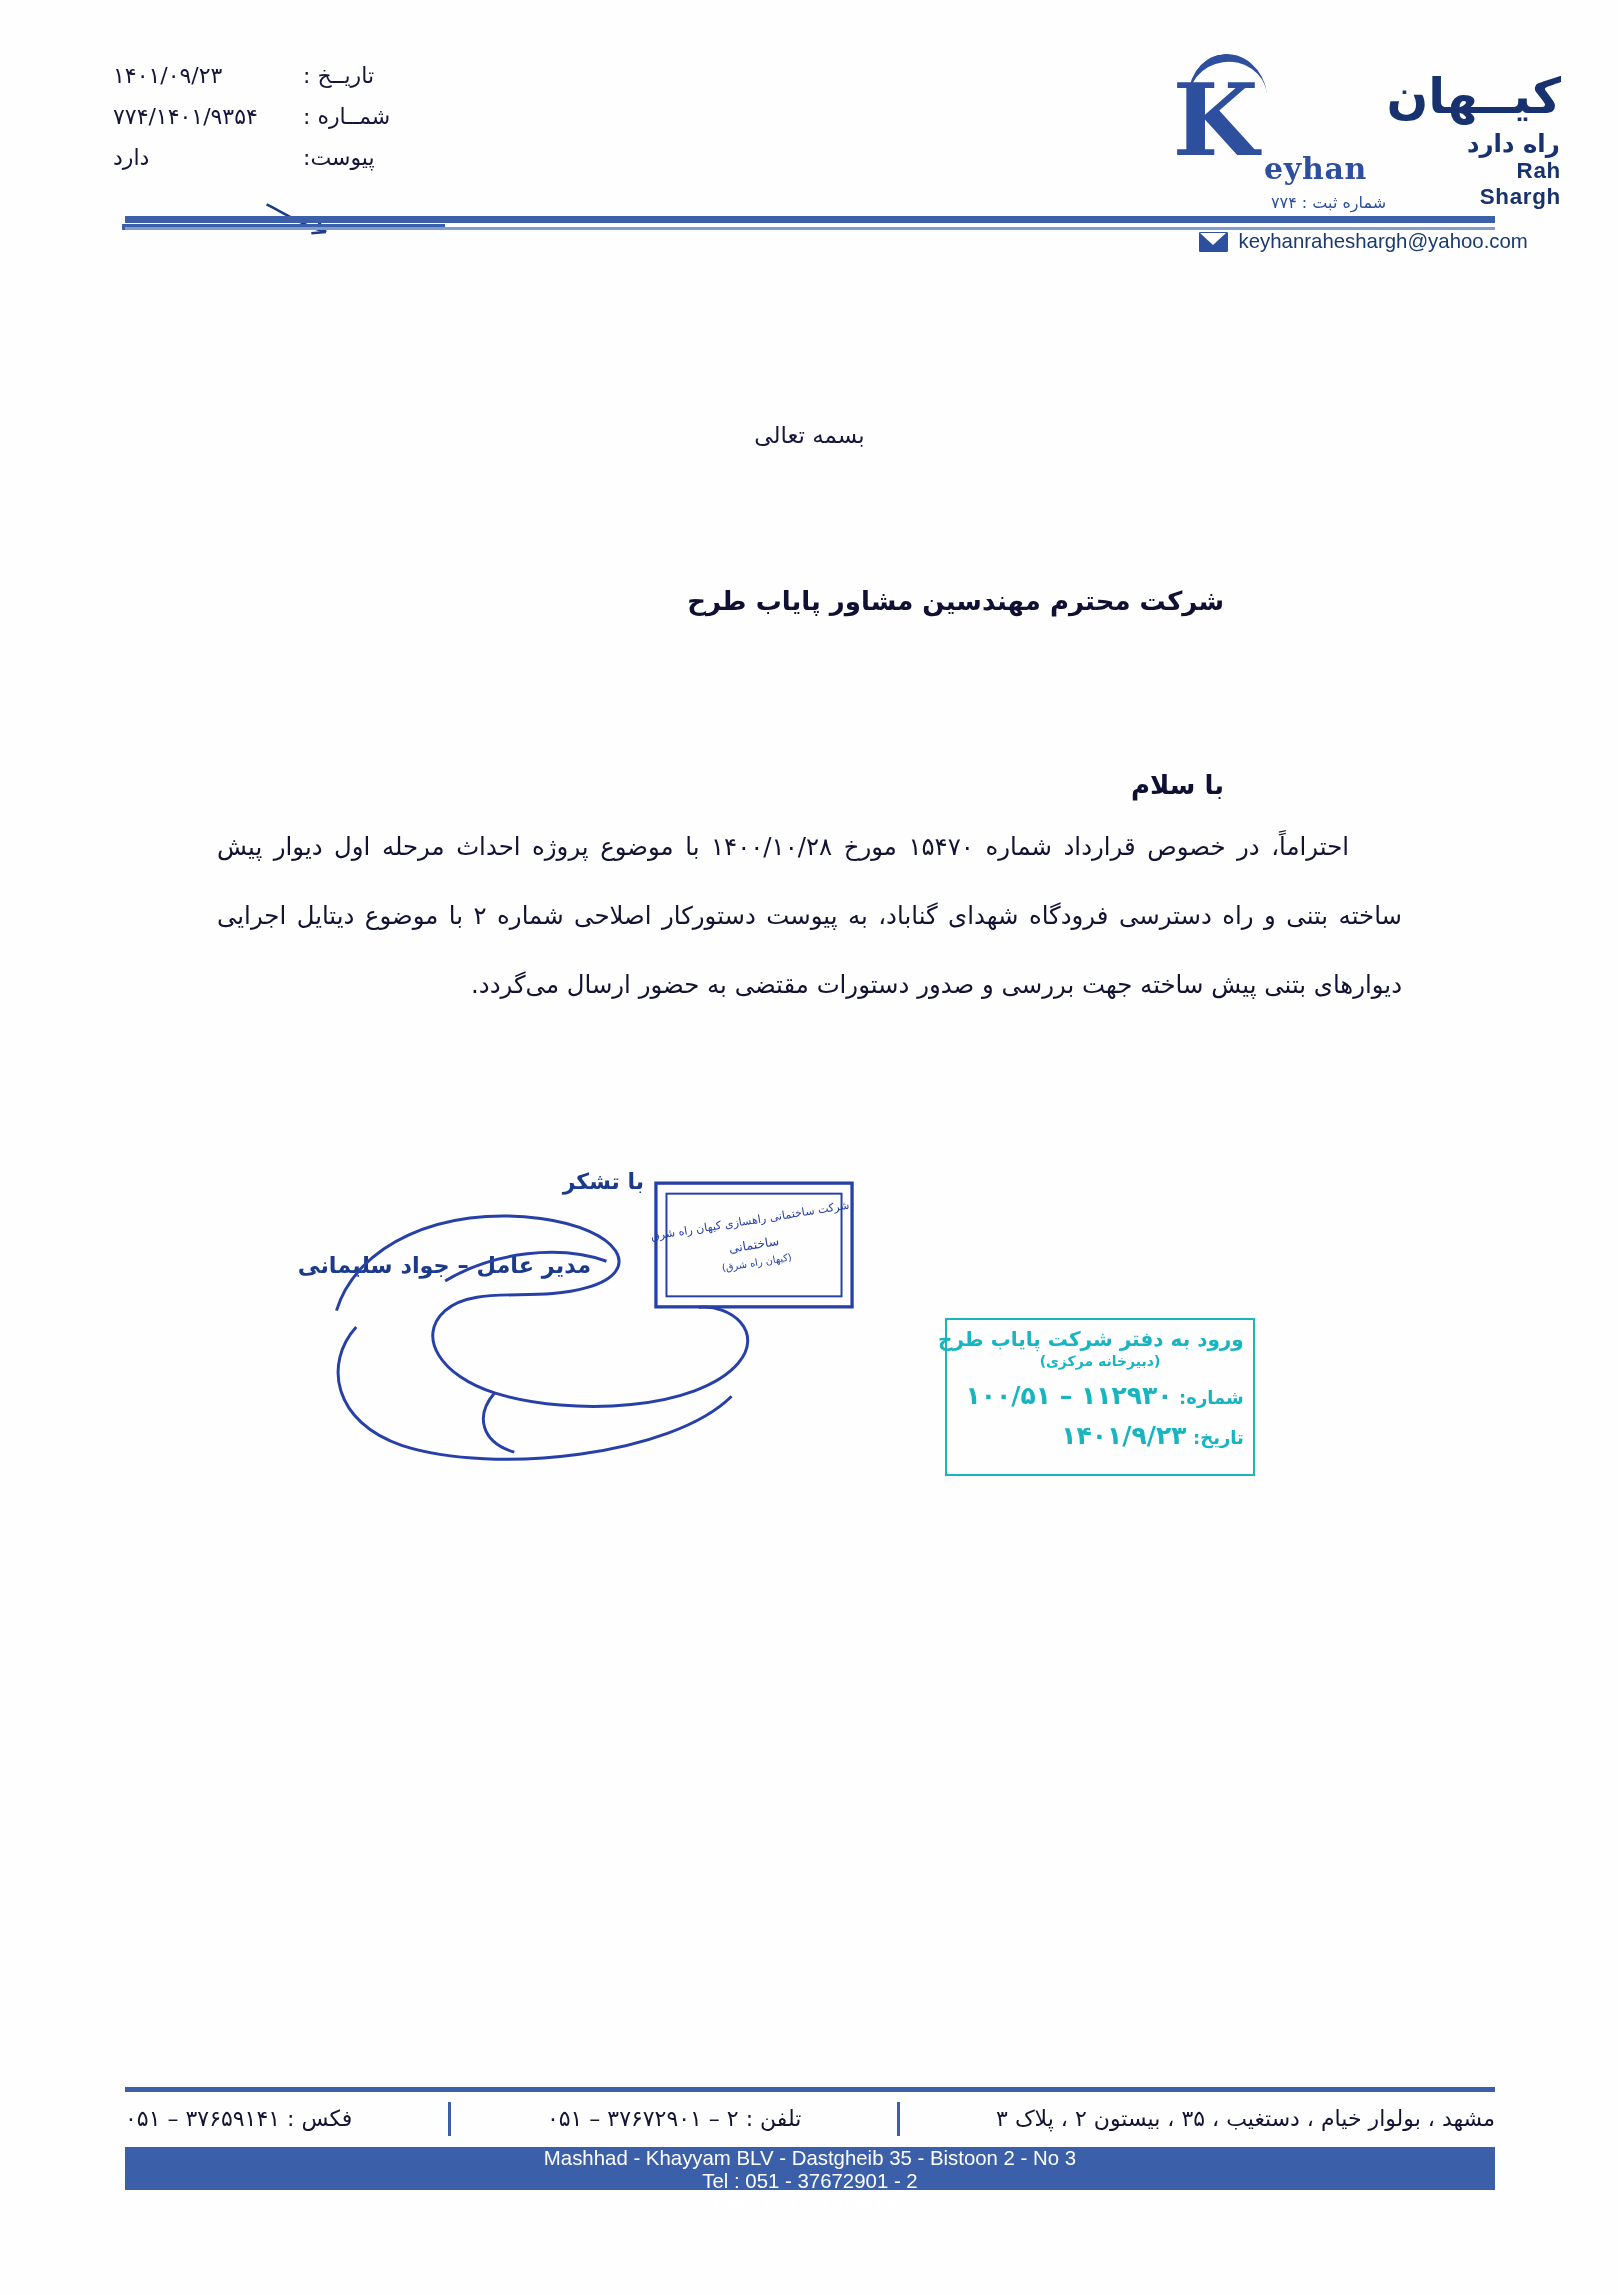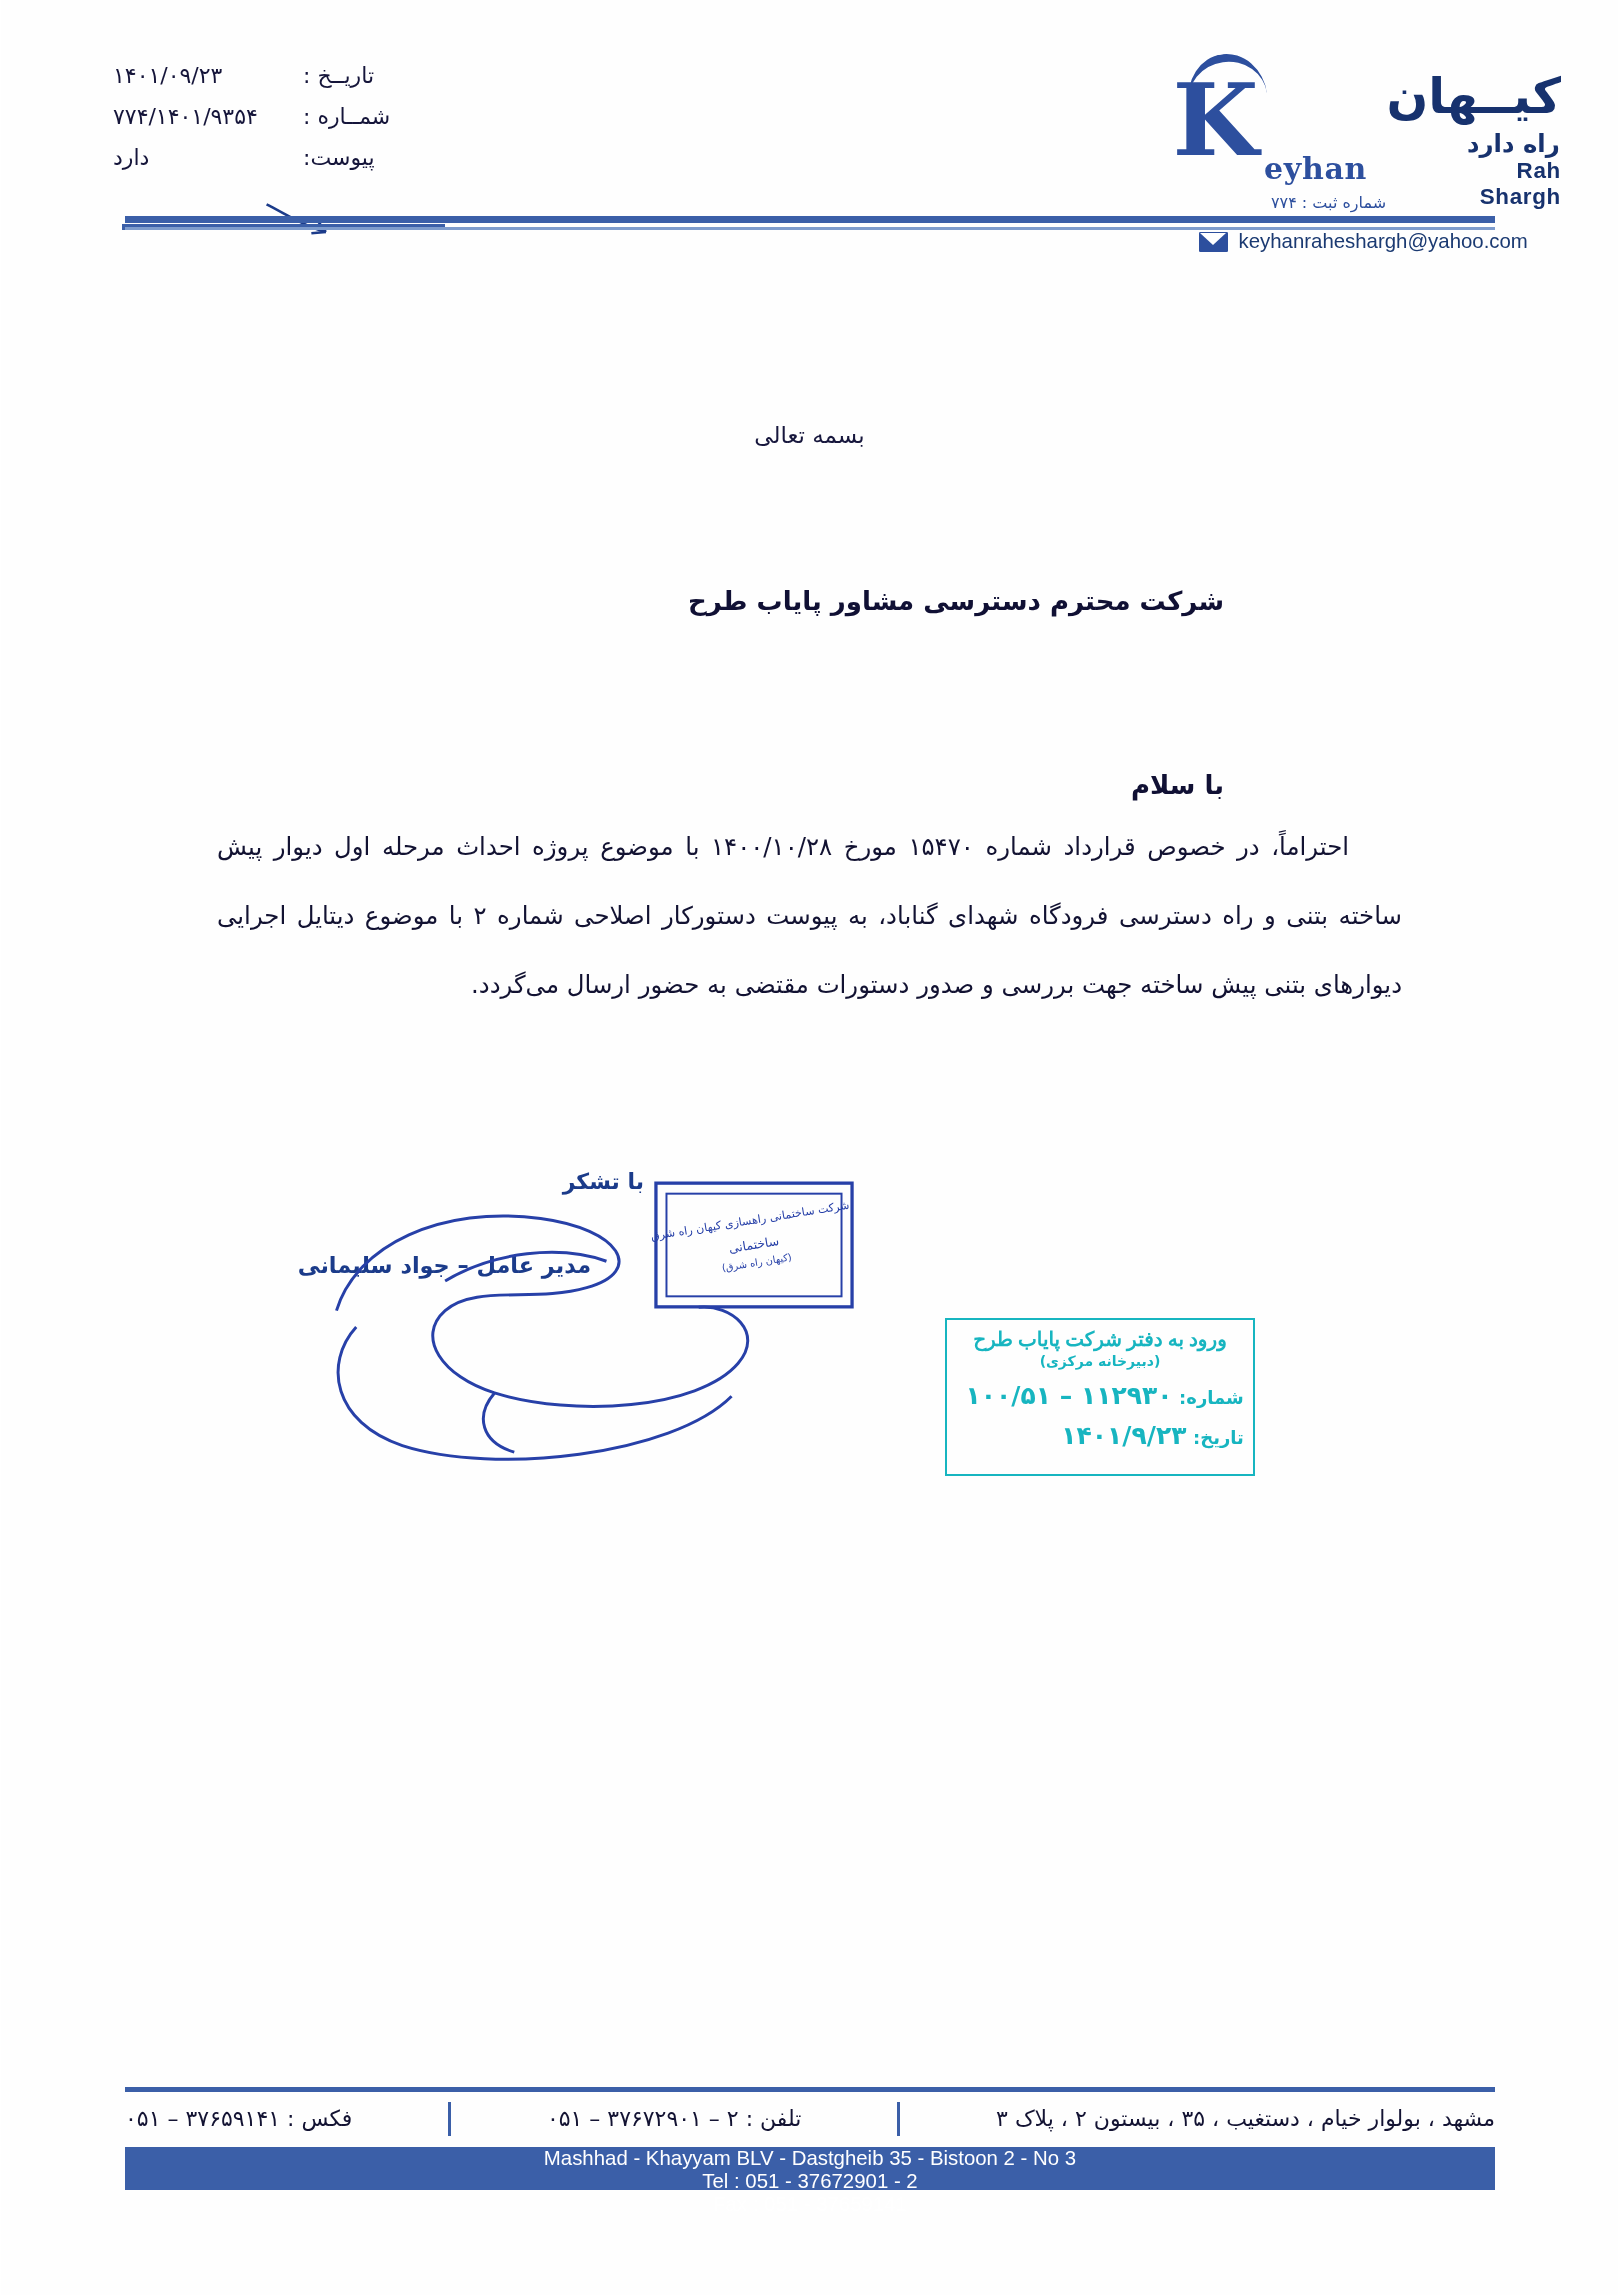--- a/index.html
+++ b/index.html
@@ -265,21 +265,20 @@
     color: #17b5c0;
     direction: rtl;
     padding: 6.6px 9.2px;
     box-sizing: border-box;
     font-weight: 700;
   }
   .recv-title {
     font-size: 20px;
     text-align: center;
     white-space: nowrap;
-    font-family: Liberation Serif, serif;
   }
   .recv-sub {
     font-size: 14px;
     text-align: center;
     margin-top: 2.6px;
   }
   .recv-line {
     display: flex;
     align-items: baseline;
     margin-top: 12px;
@@ -380,21 +379,21 @@
   <div class="meta-rule"></div>
   <div class="logo-bar"></div>
   <div class="logo-bar-thin"></div>
 
   <div class="email-row">
     <span class="env-icon"></span>
     <span class="email-text">keyhanraheshargh@yahoo.com</span>
   </div>
 
   <div class="bismillah">بسمه تعالی</div>
-  <div class="addressee">شرکت محترم دسترسی مشاور پایاب طرح</div>
+  <div class="addressee">شرکت محترم مهندسین مشاور پایاب طرح</div>
   <div class="salam">با سلام</div>
   <div class="para">احتراماً، در خصوص قرارداد شماره ۱۵۴۷۰ مورخ ۱۴۰۰/۱۰/۲۸ با موضوع پروژه احداث مرحله اول دیوار پیش ساخته بتنی و راه دسترسی فرودگاه شهدای گناباد، به پیوست دستورکار اصلاحی شماره ۲ با موضوع دیتایل اجرایی دیوارهای بتنی پیش ساخته جهت بررسی و صدور دستورات مقتضی به حضور ارسال می‌گردد.</div>
 
   <div class="thanks">با تشکر</div>
   <div class="signer">مدیر عامل – جواد سلیمانی</div>
 
   <svg class="sig-area" viewBox="0 0 950 530">
     <g fill="none" stroke="#2740a8" stroke-width="4.5">
       <path d="M90,250 C120,150 250,90 400,110 C520,126 560,190 470,215 C390,238 300,210 255,250
                C210,290 250,350 330,375 C450,412 640,400 700,330 C740,283 690,240 640,245"></path>

